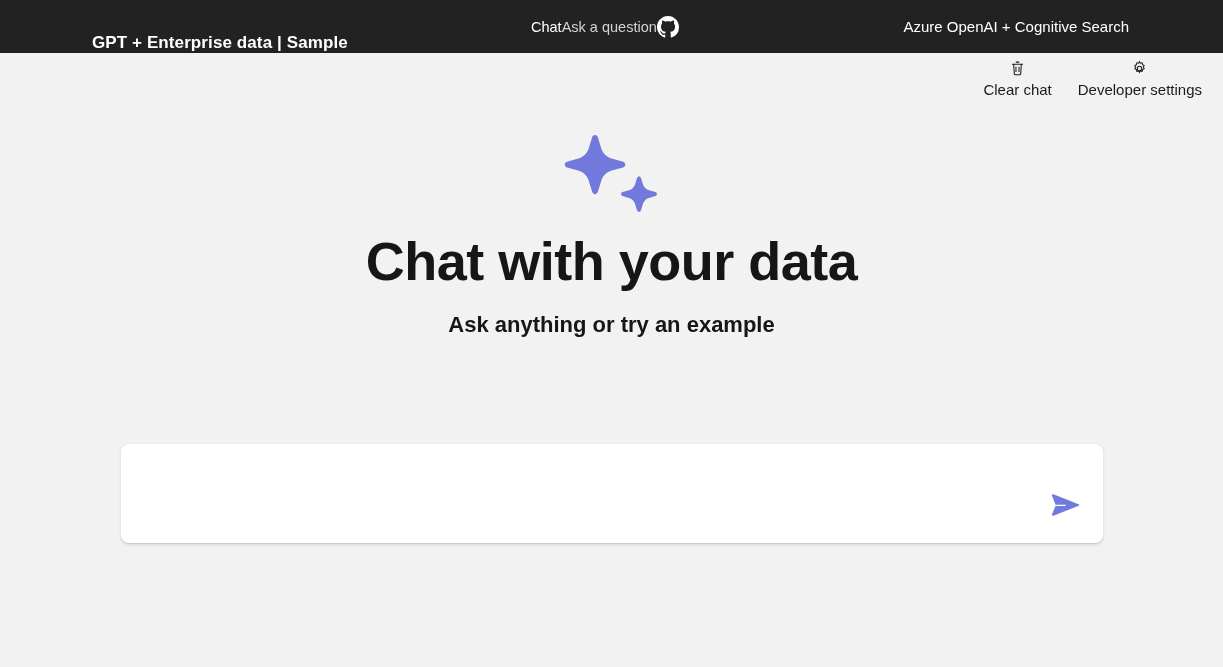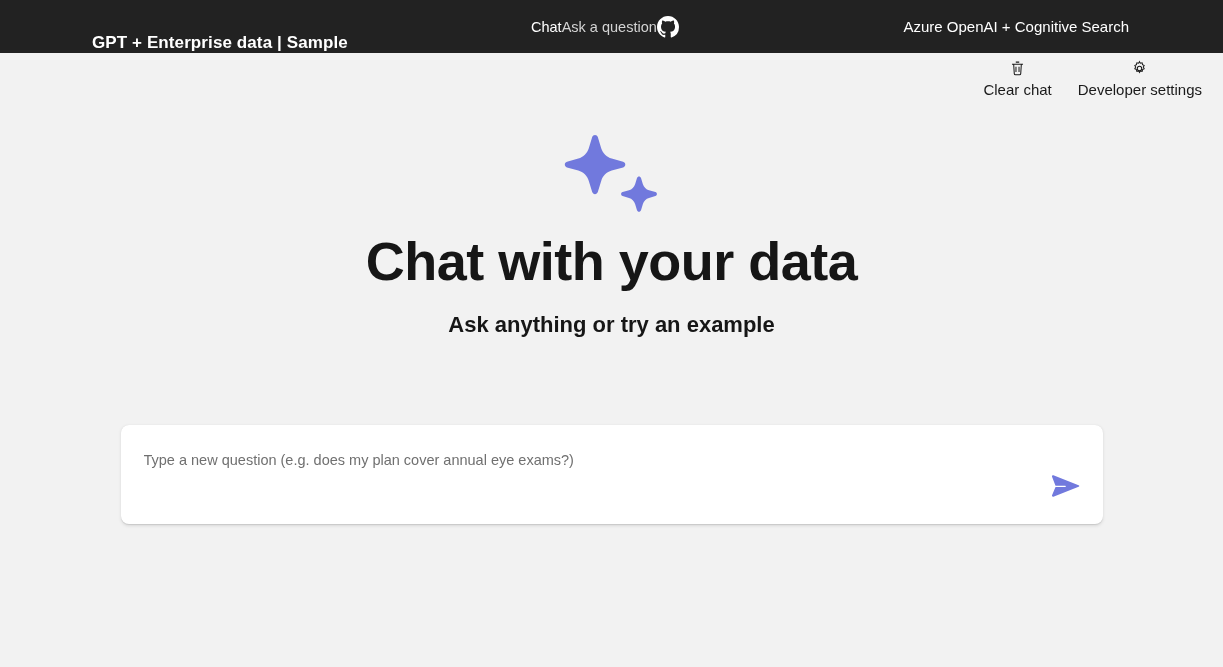--- a/index.html
+++ b/index.html
@@ -138,21 +138,21 @@
     color: #161616;
     text-align: center;
     margin-bottom: 22px;
   }
 
   .empty-subtitle {
     font-size: 22px;
     font-weight: bold;
     color: #161616;
     text-align: center;
-    margin-bottom: 35px;
+    margin-bottom: 54px;
   }
 
   
   .examples-row {
     display: flex;
     gap: 10px;
     width: 982px;
   }
 
   .example-card {
@@ -272,21 +272,20 @@
     </svg>
 
     <h2 class="empty-title">Chat with your data</h2>
     <h3 class="empty-subtitle">Ask anything or try an example</h3>
 
 
   </section>
 
   <div class="question-area">
     <div class="question-box">
-      <input class="question-input" type="text" placeholder="Type a new question (e.g. does my plan cover annual eye exams?)" style="">
       <button class="send-button">
         <svg width="30" height="26" viewBox="0 0 30 26" aria-hidden="true">
           <path fill="#7179dd" d="M2.4 2.3L27.6 12.2c.9.35.9 1.25 0 1.6L2.4 23.7c-.85.33-1.7-.5-1.35-1.35l3.35-8.05c.1-.25.35-.4.6-.4h9.3c.3 0 .55-.25.55-.55s-.25-.55-.55-.55H5c-.25 0-.5-.15-.6-.4L1.05 3.65C.7 2.8 1.55 1.97 2.4 2.3z"></path>
         </svg>
       </button>
     </div>
   </div>
 
 </main>
 

